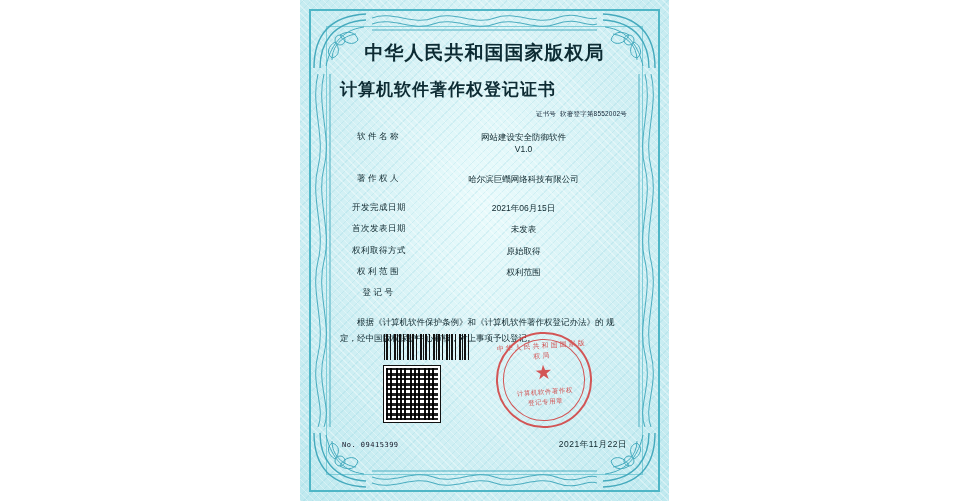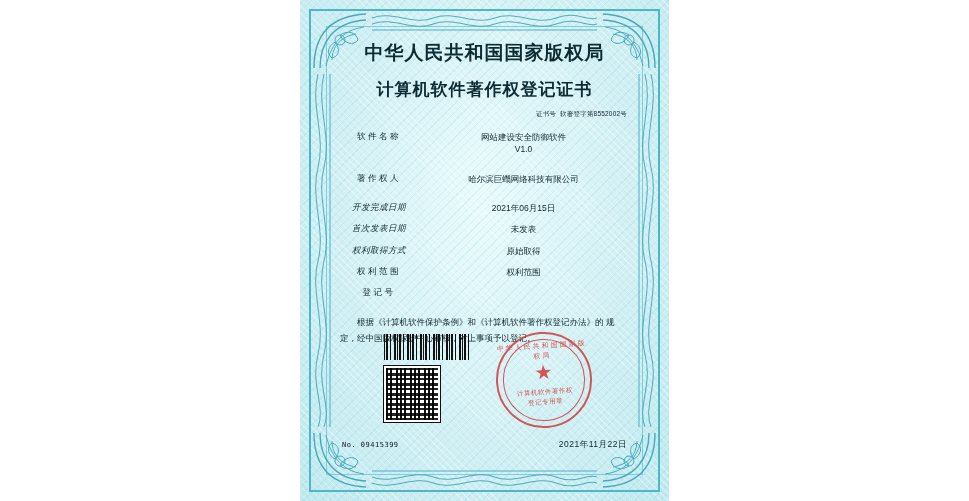--- a/index.html
+++ b/index.html
@@ -91,21 +91,20 @@
   .title-main {
     text-align: center;
     font-family: "DejaVu Serif", "Liberation Serif", serif;
     font-weight: bold;
     font-size: 19px;
     letter-spacing: 1px;
     color: #0d2b33;
     margin-top: 6px;
   }
   .title-sub {
-    text-align: center;
     font-family: "DejaVu Serif", "Liberation Serif", serif;
     font-weight: bold;
     font-size: 17px;
     letter-spacing: 1px;
     color: #0d2b33;
     margin-top: 12px;
   }
   .cert-no-line {
     margin-top: 9px;
     text-align: right;
@@ -126,21 +125,21 @@
     margin-bottom: 9px;
     font-size: 8.5px;
     color: #0e262c;
   }
   .field-row .label {
     width: 78px;
     flex: 0 0 78px;
     letter-spacing: 2.5px;
     white-space: nowrap;
   }
-  .field-row .label.tight { letter-spacing: 0.5px; font-style: italic; }
+  .field-row .label.tight { letter-spacing: 0.5px; }
   .field-row .value {
     flex: 1 1 auto;
     line-height: 1.45;
     white-space: pre-line;
   }
   .gap-block { height: 8px; }
 
   .statement {
     margin-top: 16px;
     font-size: 8.5px;

